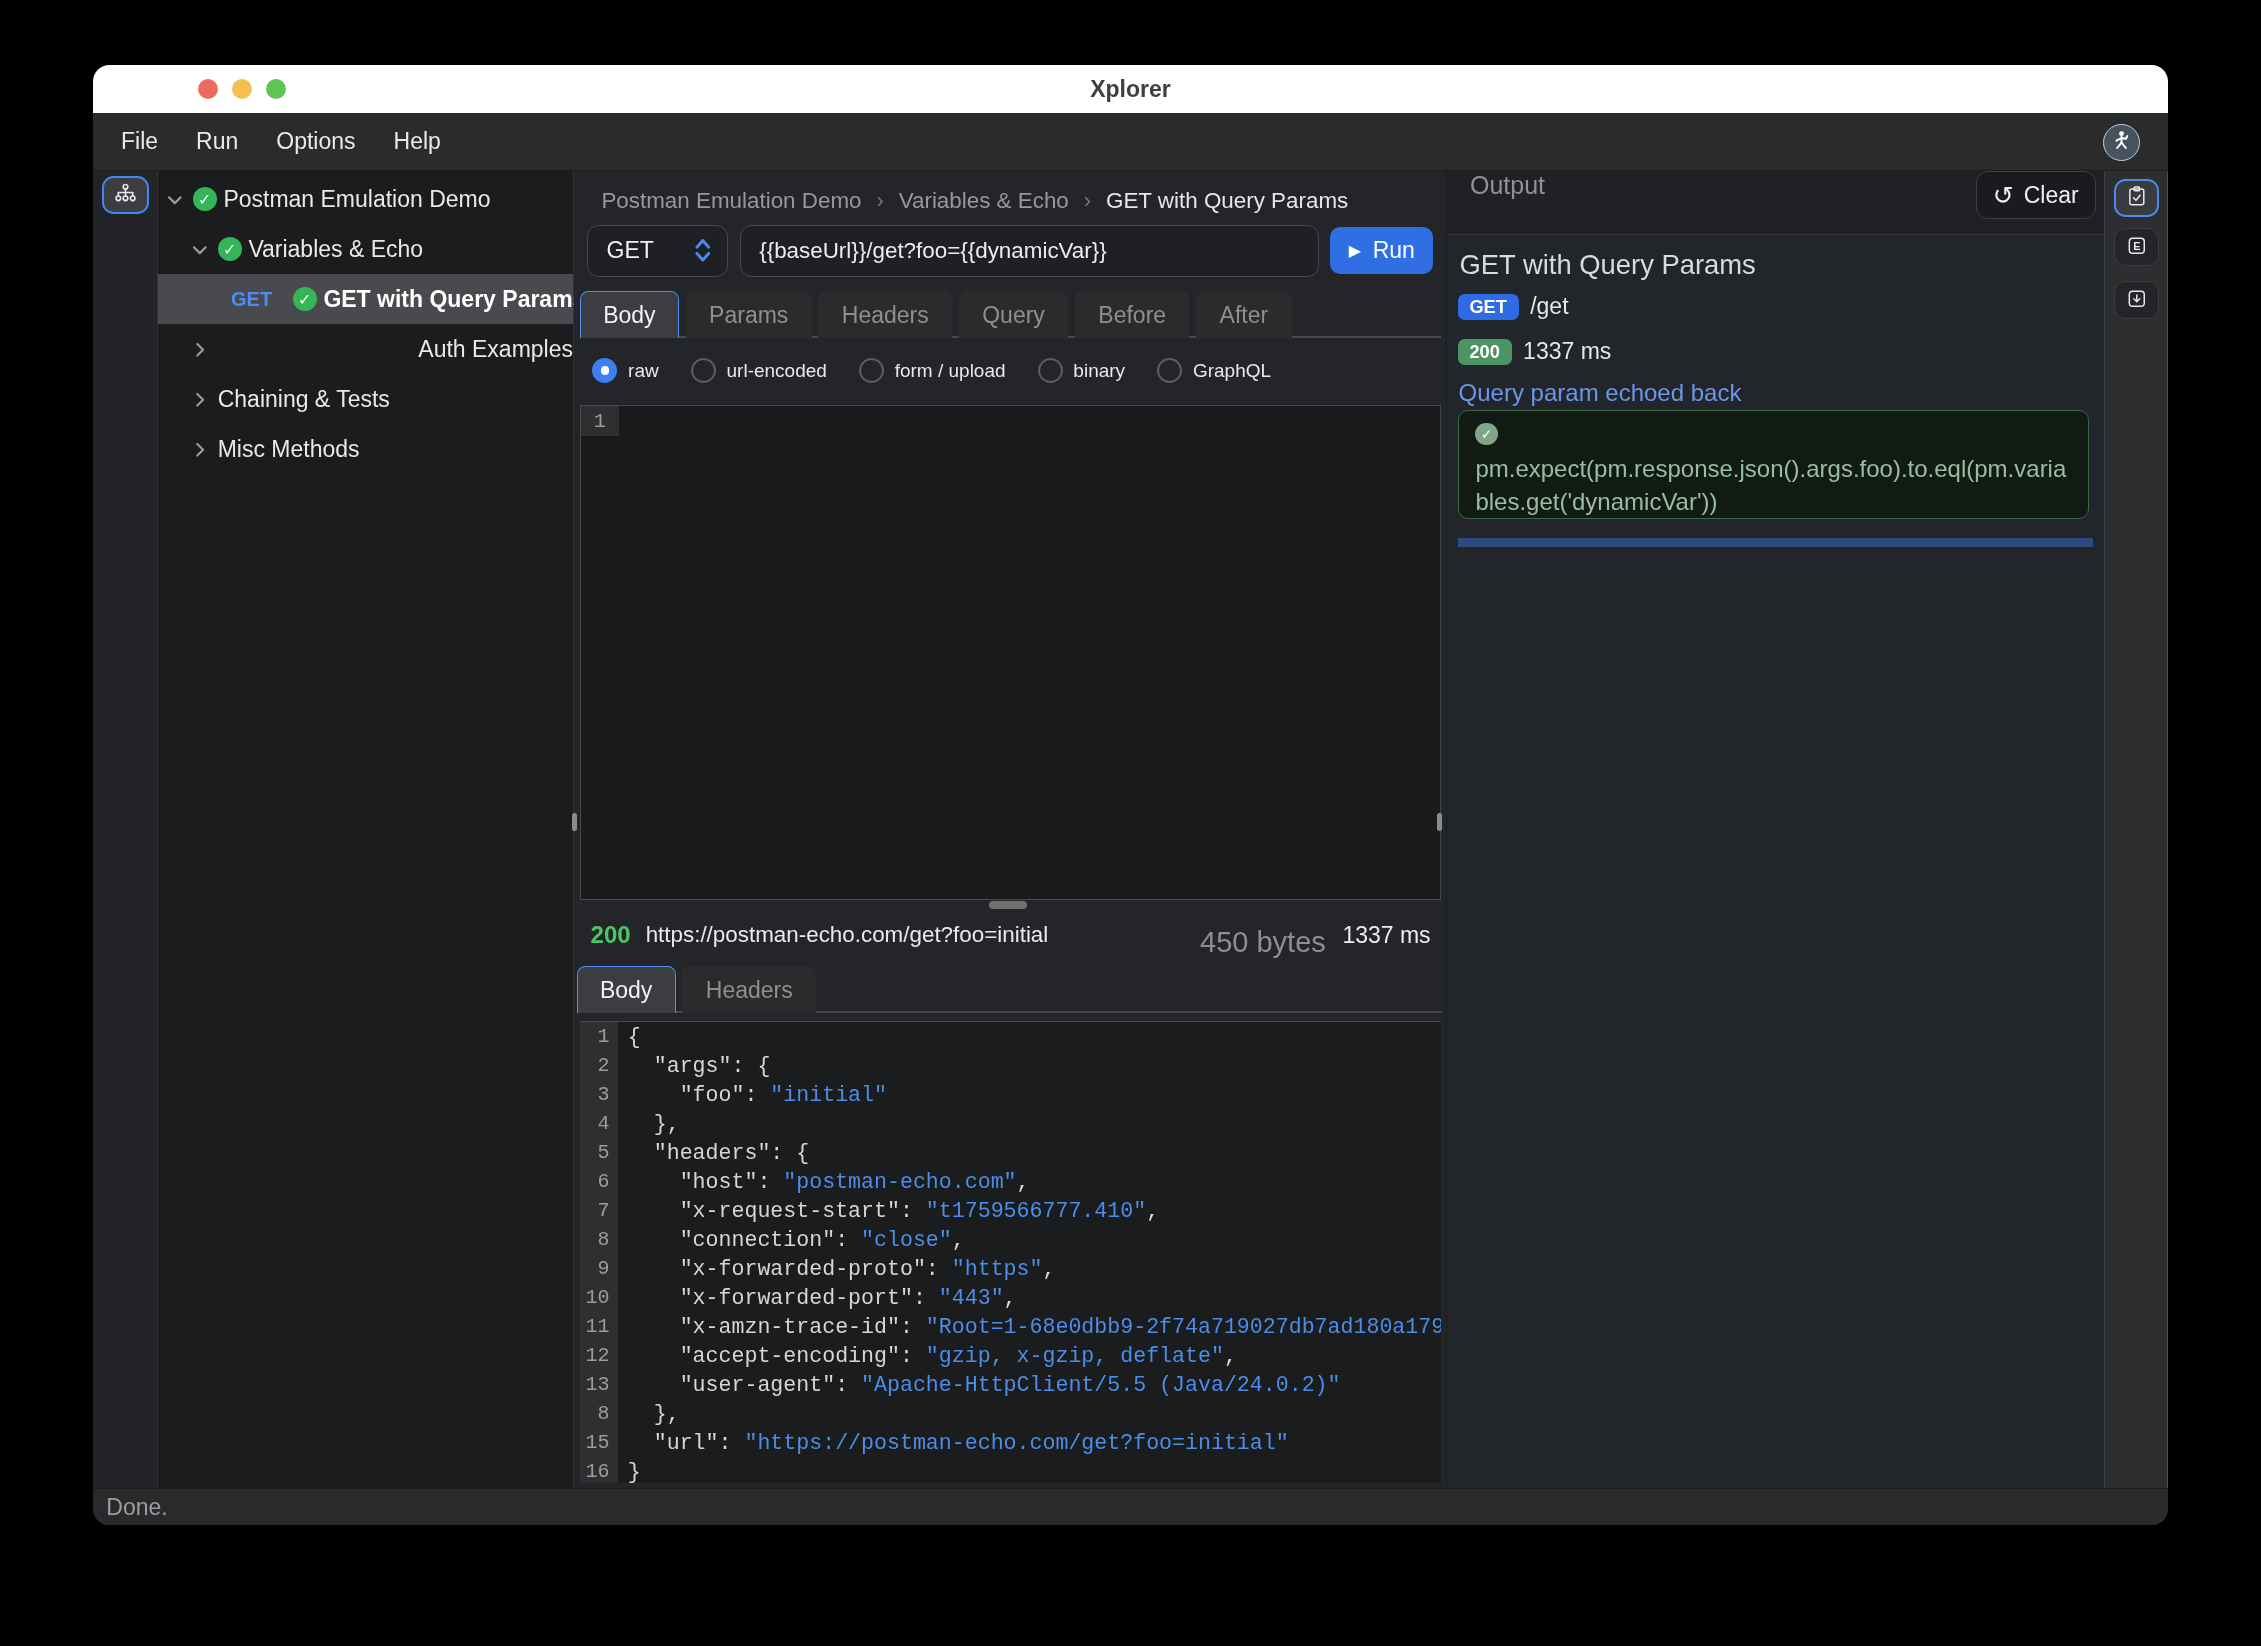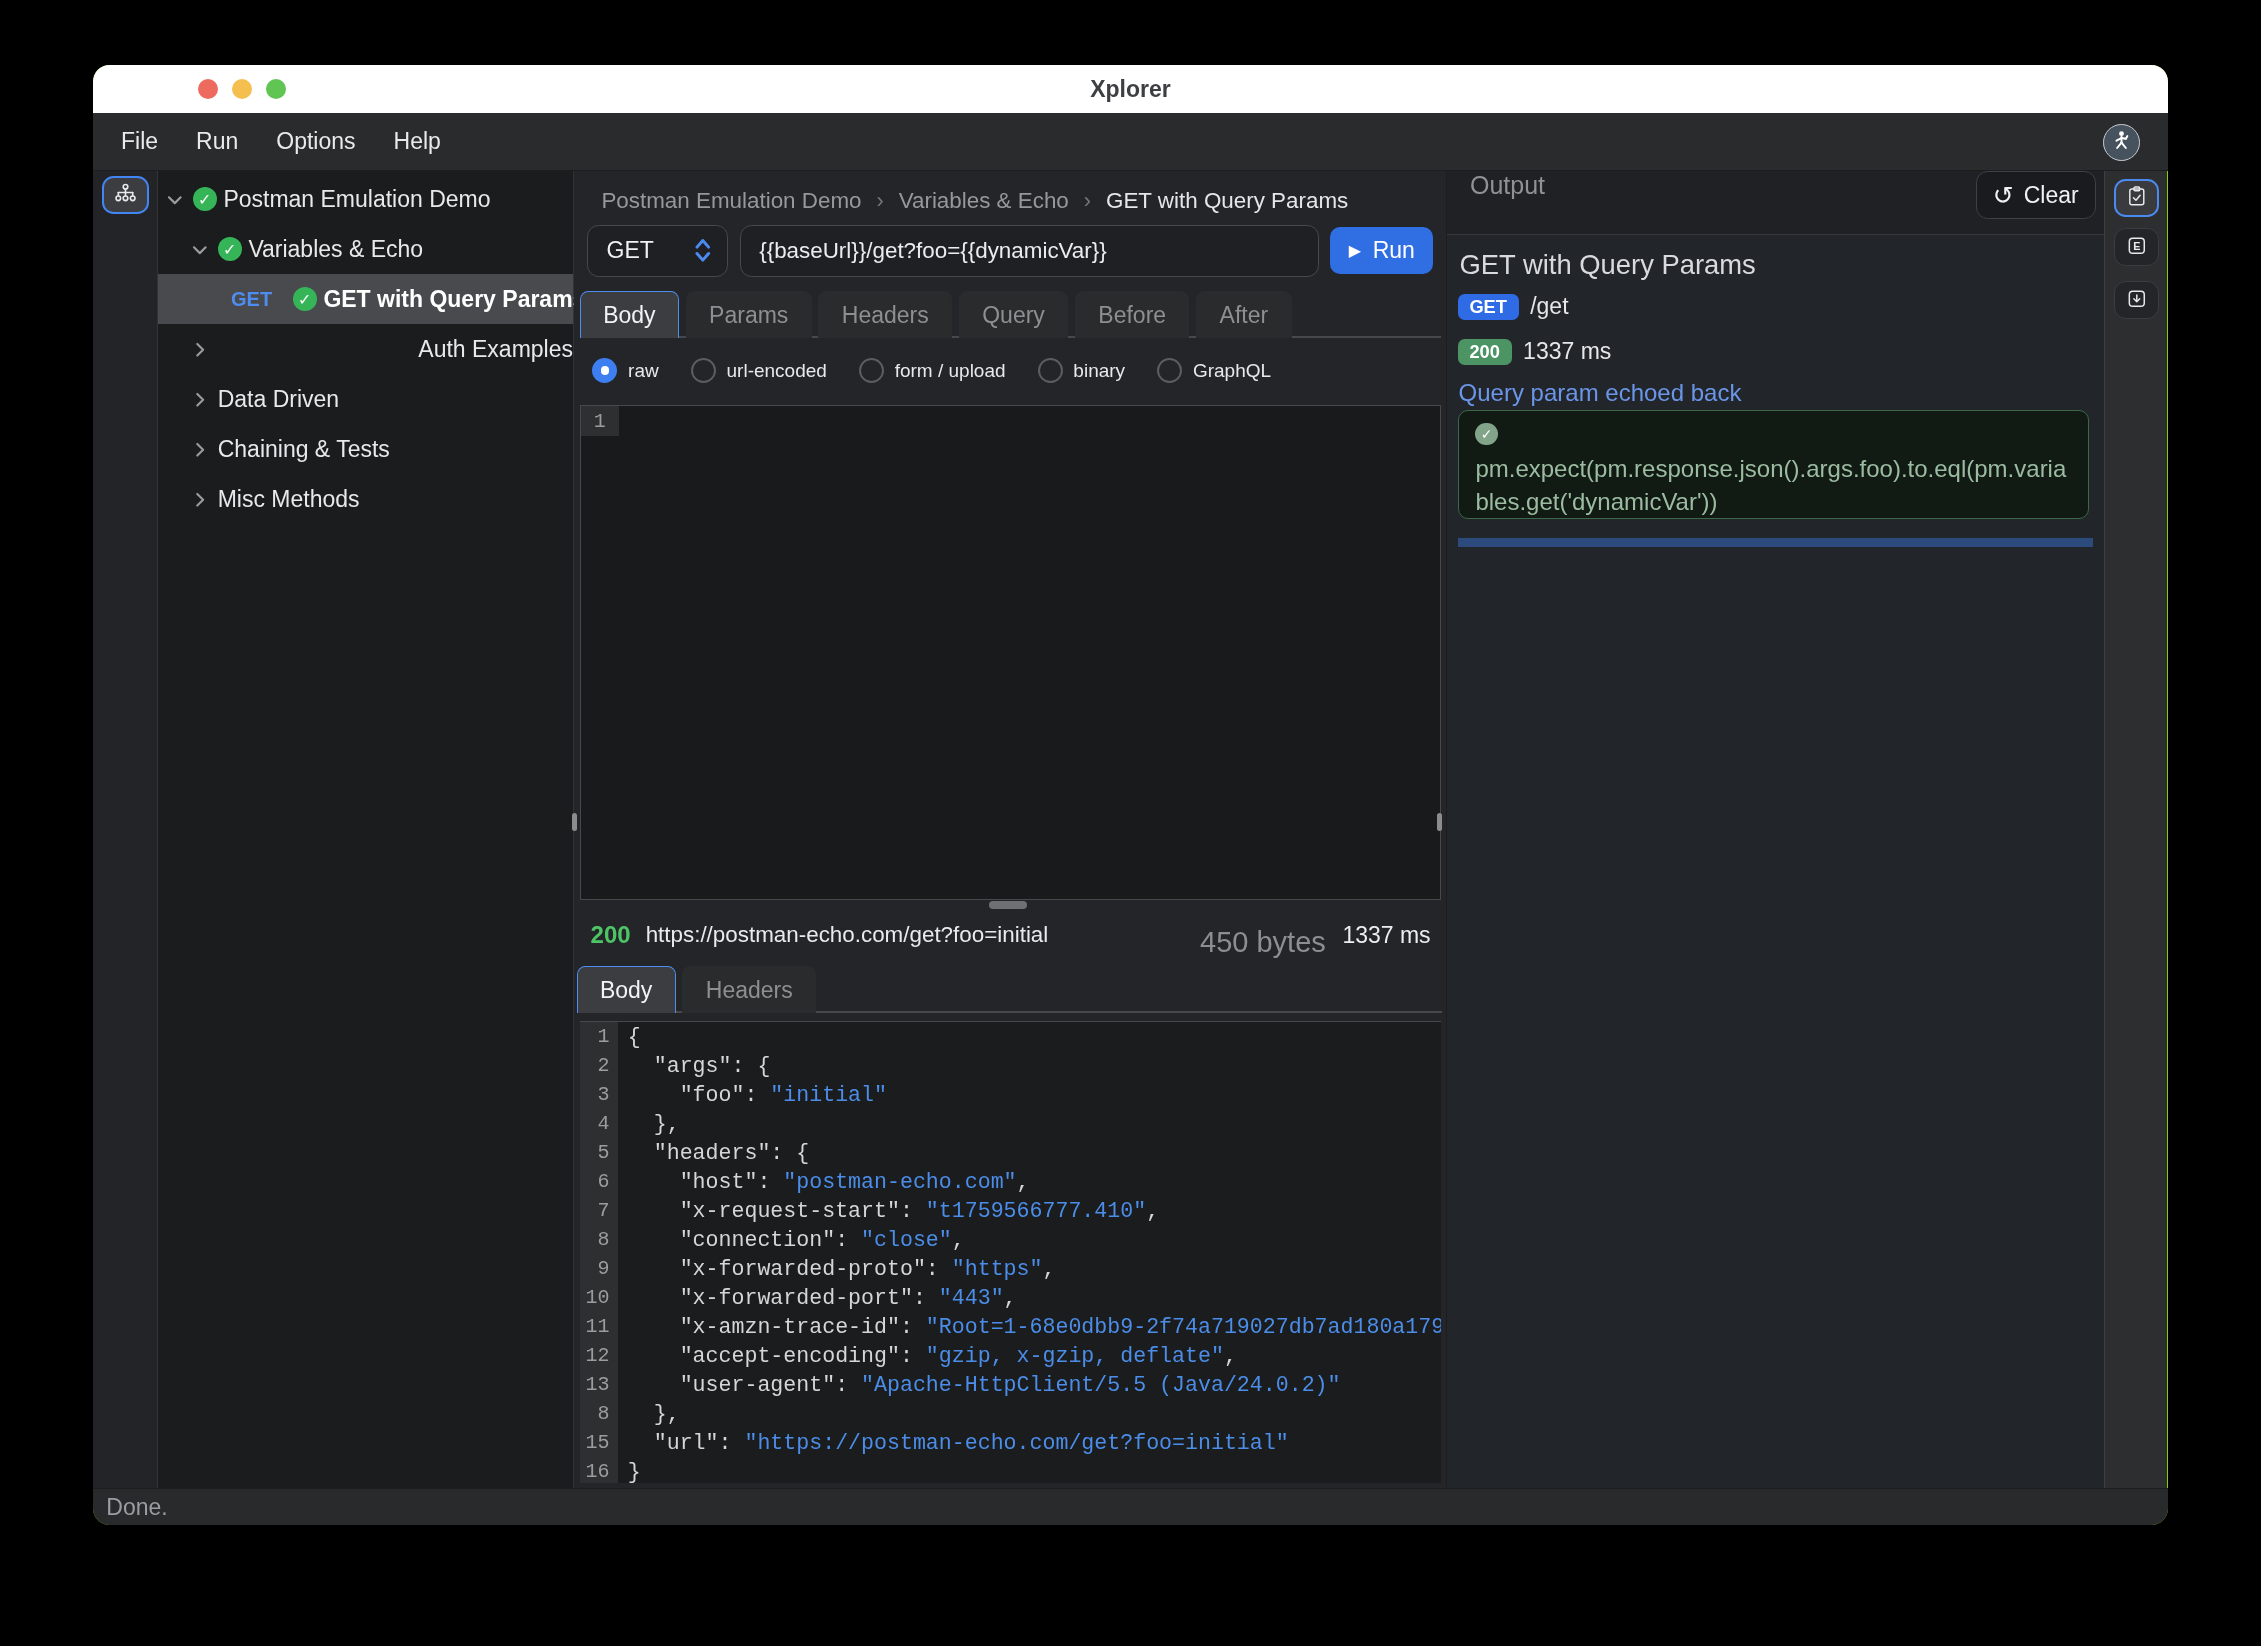--- a/index.html
+++ b/index.html
@@ -1,19 +1,19 @@
 <!DOCTYPE html>
 <html style="font-size:13.3px"><head>
 <meta charset="utf-8">
 <style>
   * { margin:0; padding:0; box-sizing:border-box; }
   html,body { background:#000; width:2261px; height:1646px; font-family:"Liberation Sans", sans-serif; }
   .stage { position:relative; width:2261px; height:1646px; background:#000; overflow:hidden; }
   .window { position:absolute; left:93px; top:65px; width:2075px; height:1460px;
-            border-radius:16.6px; overflow:hidden; display:flex; flex-direction:column; background:#84cc16; }
+            border-radius:16.6px; overflow:hidden; display:flex; flex-direction:column; background:#6d28d9; }
 
   
   .titlebar { height:48px; background:#ffffff; position:relative; display:flex; align-items:center; flex:0 0 auto; }
   .tl { width:20px; height:20px; border-radius:50%; position:absolute; top:14px; }
   .tl.red { left:105px; background:#ed6a5f; }
   .tl.yellow { left:139px; background:#f5bf4f; }
   .tl.green { left:173px; background:#61c554; }
   .titlebar .title { width:100%; text-align:center; font-size:23px; font-weight:bold; color:#3e3f42; }
 
   
@@ -219,28 +219,20 @@
               </svg>
             </span>
             <span class="lbl">Auth Examples</span>
           </div>
           <div class="trow" style="padding-left: 30px;">
             <span class="exp">
               <svg width="21.6" height="21.6" viewBox="0 0 26 26">
                 <polyline points="10,6 17,13 10,20" fill="none" stroke="#9a9b9d" stroke-width="2.6" stroke-linecap="round" stroke-linejoin="round"></polyline>
               </svg>
             </span>
-            <span class="lbl">Data Driven</span>
-          </div>
-          <div class="trow" style="padding-left: 30px;">
-            <span class="exp">
-              <svg width="21.6" height="21.6" viewBox="0 0 26 26">
-                <polyline points="10,6 17,13 10,20" fill="none" stroke="#9a9b9d" stroke-width="2.6" stroke-linecap="round" stroke-linejoin="round"></polyline>
-              </svg>
-            </span>
             <span class="lbl">Chaining &amp; Tests</span>
           </div>
           <div class="trow" style="padding-left: 30px;">
             <span class="exp">
               <svg width="21.6" height="21.6" viewBox="0 0 26 26">
                 <polyline points="10,6 17,13 10,20" fill="none" stroke="#9a9b9d" stroke-width="2.6" stroke-linecap="round" stroke-linejoin="round"></polyline>
               </svg>
             </span>
             <span class="lbl">Misc Methods</span>
           </div>

